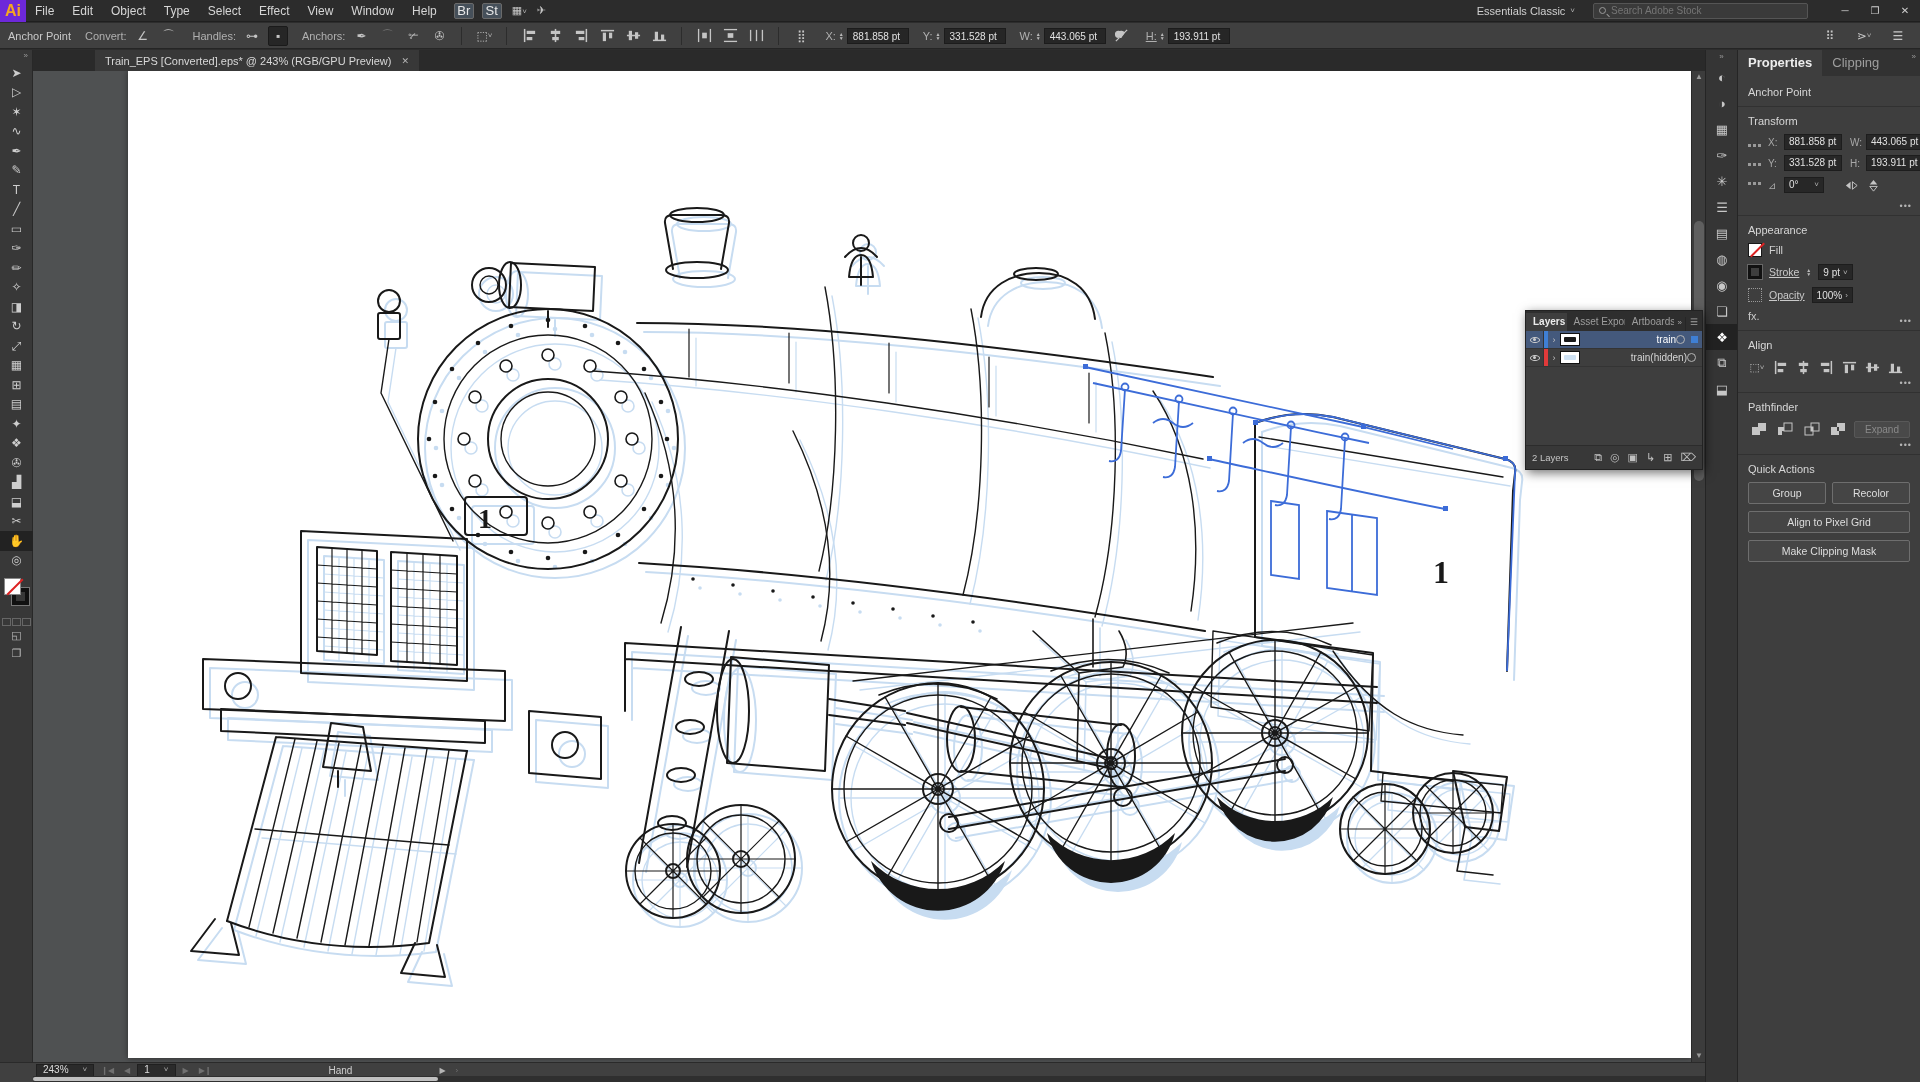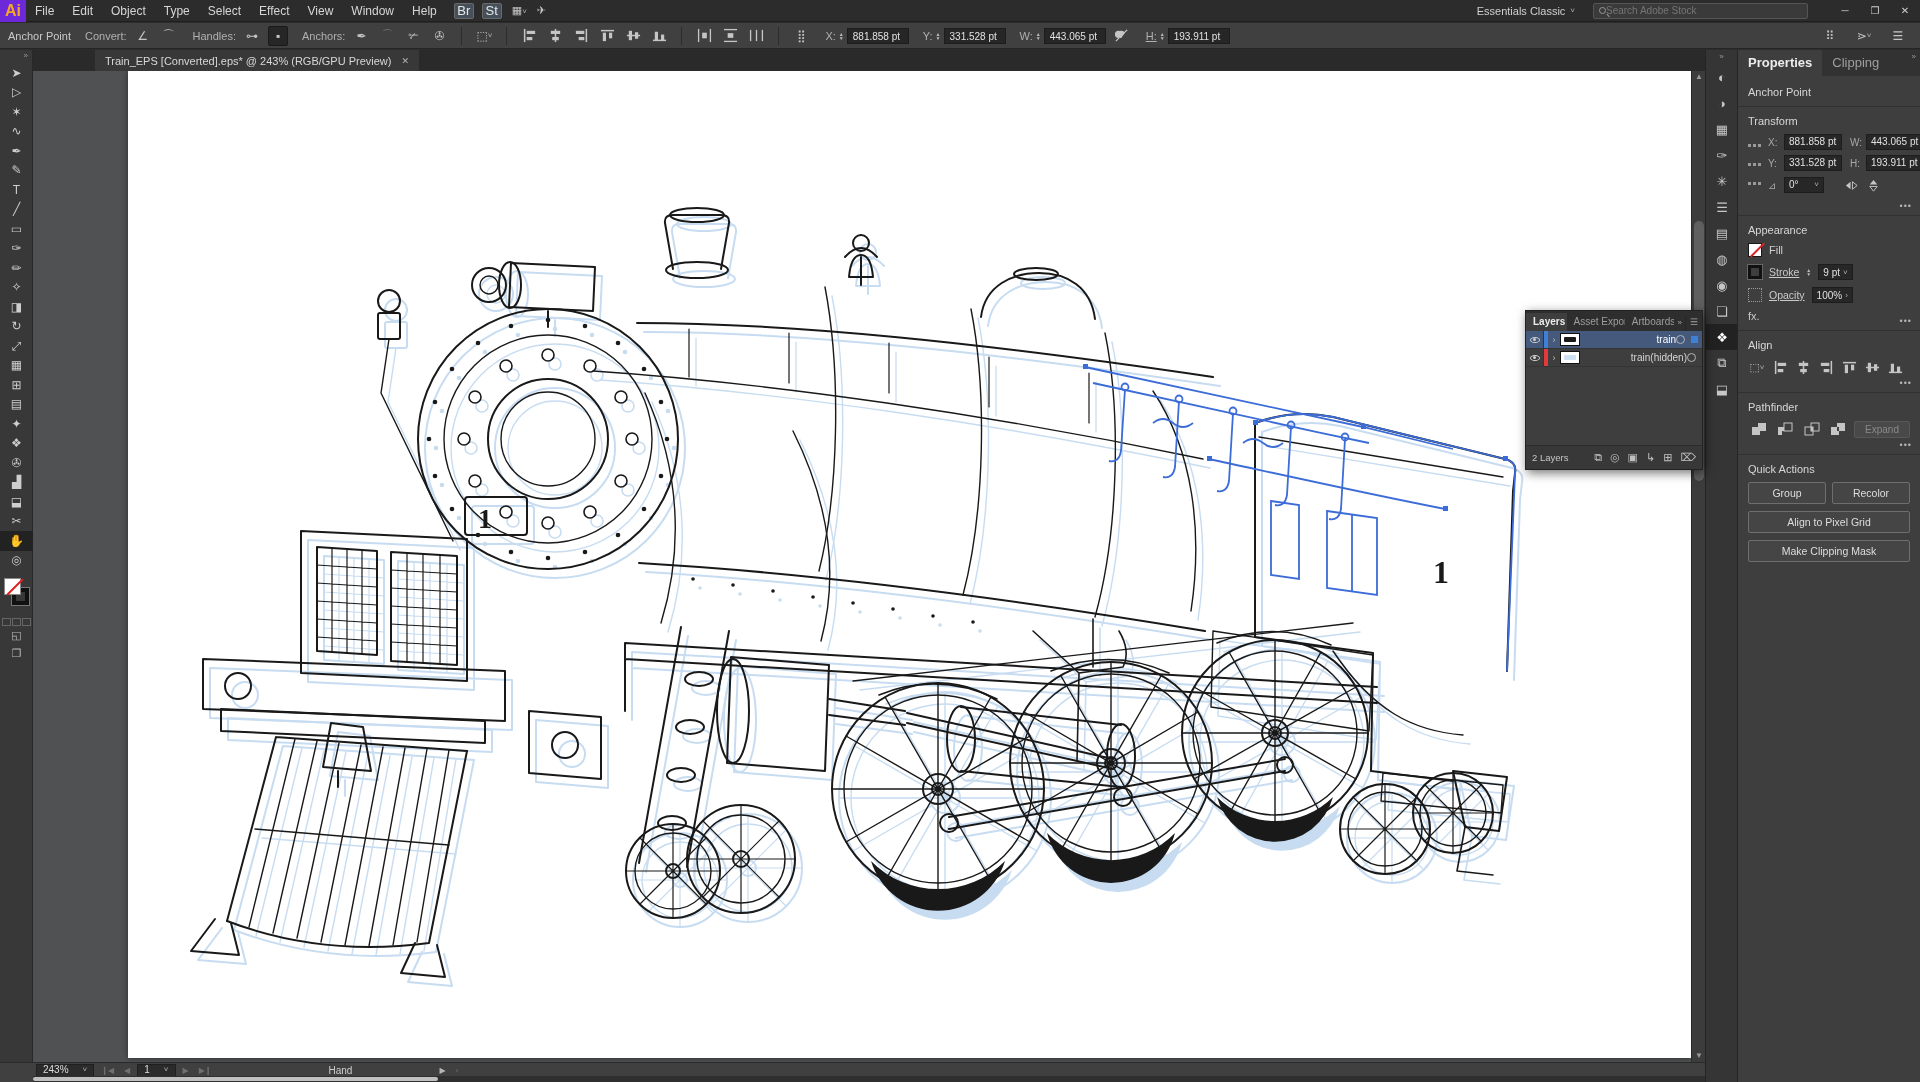--- a/index.html
+++ b/index.html
@@ -8,21 +8,21 @@
   .abs { position:absolute; }
 
   
   #menubar { left:0; top:0; width:1920px; height:22px; background:#2c2c2c; border-bottom:1px solid #1f1f1f; display:flex; align-items:center; }
   #ai-logo { width:26px; height:22px; background:#6d28d9; color:#f5a623; font-weight:bold; font-size:16px; display:flex; align-items:center; justify-content:center; }
   .menu-item { padding:0 9px; height:22px; line-height:22px; color:#d6d6d6; font-size:12px; cursor:default; }
   .hdr-btn { width:20px; height:16px; border:1px solid #6a6a6a; border-radius:2px; margin-left:8px;
     display:flex; align-items:center; justify-content:center; font-size:13px; color:#e8e8e8; background:#46505a; }
   .hdr-ico { margin-left:10px; color:#c4c4c4; font-size:11px; }
   #workspace { margin-left:auto; display:flex; align-items:center; gap:5px; color:#d0d0d0; font-size:11px; }
-  #stock-search { margin-left:18px; width:215px; height:16px; background:#3a3a3a; border:1px solid #555; border-radius:2px; display:flex; align-items:center; padding:0 5px; }
+  #stock-search { margin-left:18px; width:215px; height:16px; background:#3a3a3a; border:1px solid #555; border-radius:2px; display:flex; align-items:center; padding:0 5px; gap:5px; }
   #stock-search input { background:transparent; border:none; outline:none; color:#bbb; font-size:10px; width:180px; font-family:"Liberation Sans",sans-serif; }
   .mag { width:7px; height:7px; border:1.4px solid #9a9a9a; border-radius:50%; position:relative; display:inline-block; }
   .mag::after { content:""; position:absolute; width:4px; height:1.4px; background:#9a9a9a; transform:rotate(45deg); left:6px; top:7px; }
   #win-controls { display:flex; margin-left:22px; }
   #win-controls span { width:30px; height:22px; display:flex; align-items:center; justify-content:center; font-size:10px; color:#cfcfcf; }
 
   
   #controlbar { left:0; top:23px; width:1920px; height:26px; background:#404040; border-bottom:1px solid #252525; display:flex; align-items:center; padding-left:8px; gap:6px; }
   .cb-label { color:#c9c9c9; font-size:11px; }
   .cb-sub { color:#b0b0b0; font-size:11px; margin-left:8px; }

